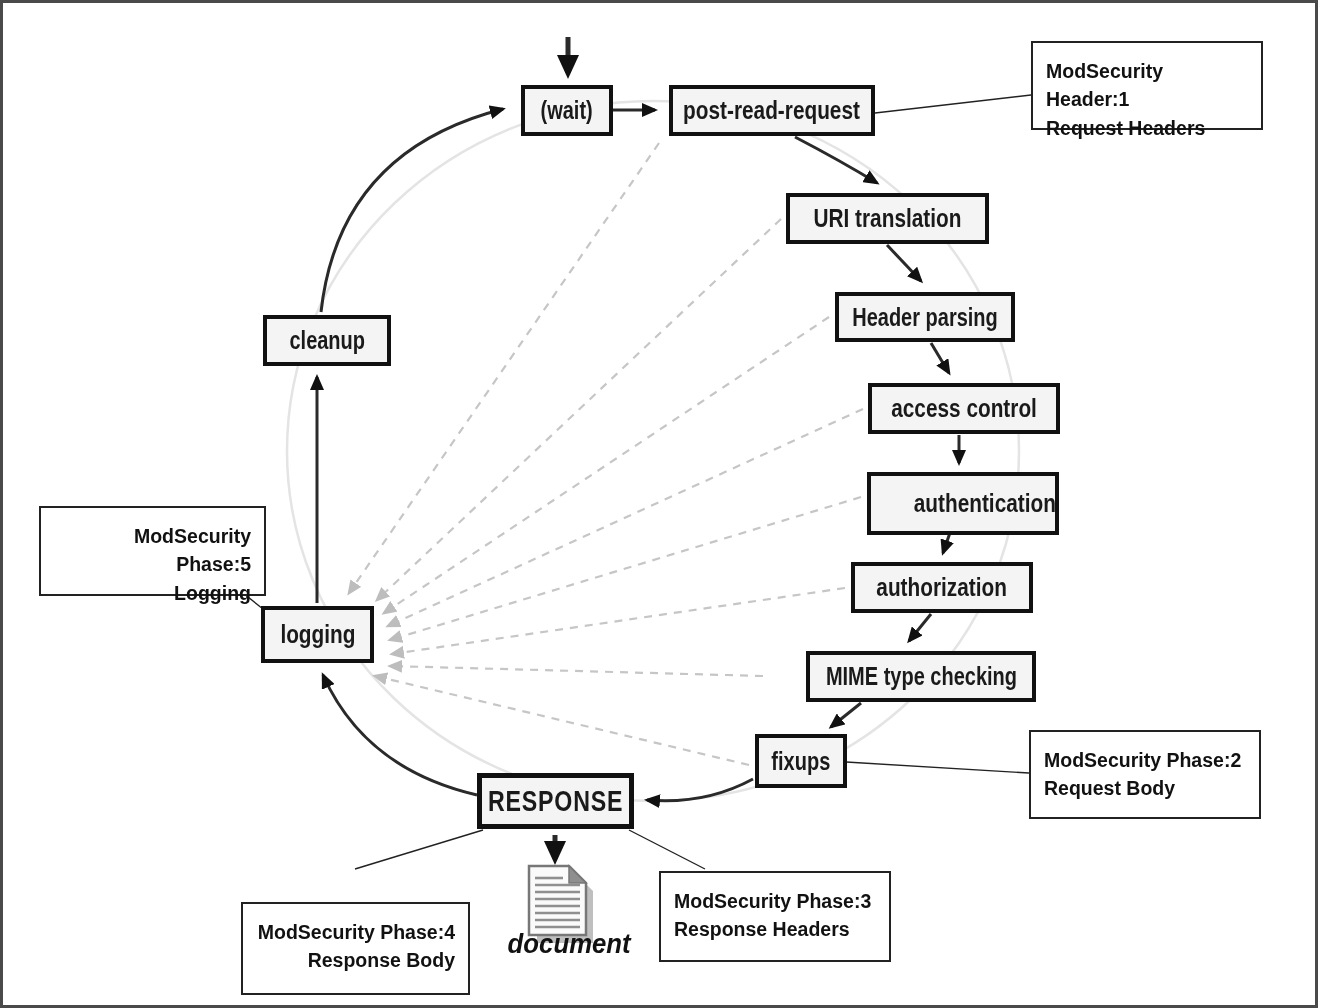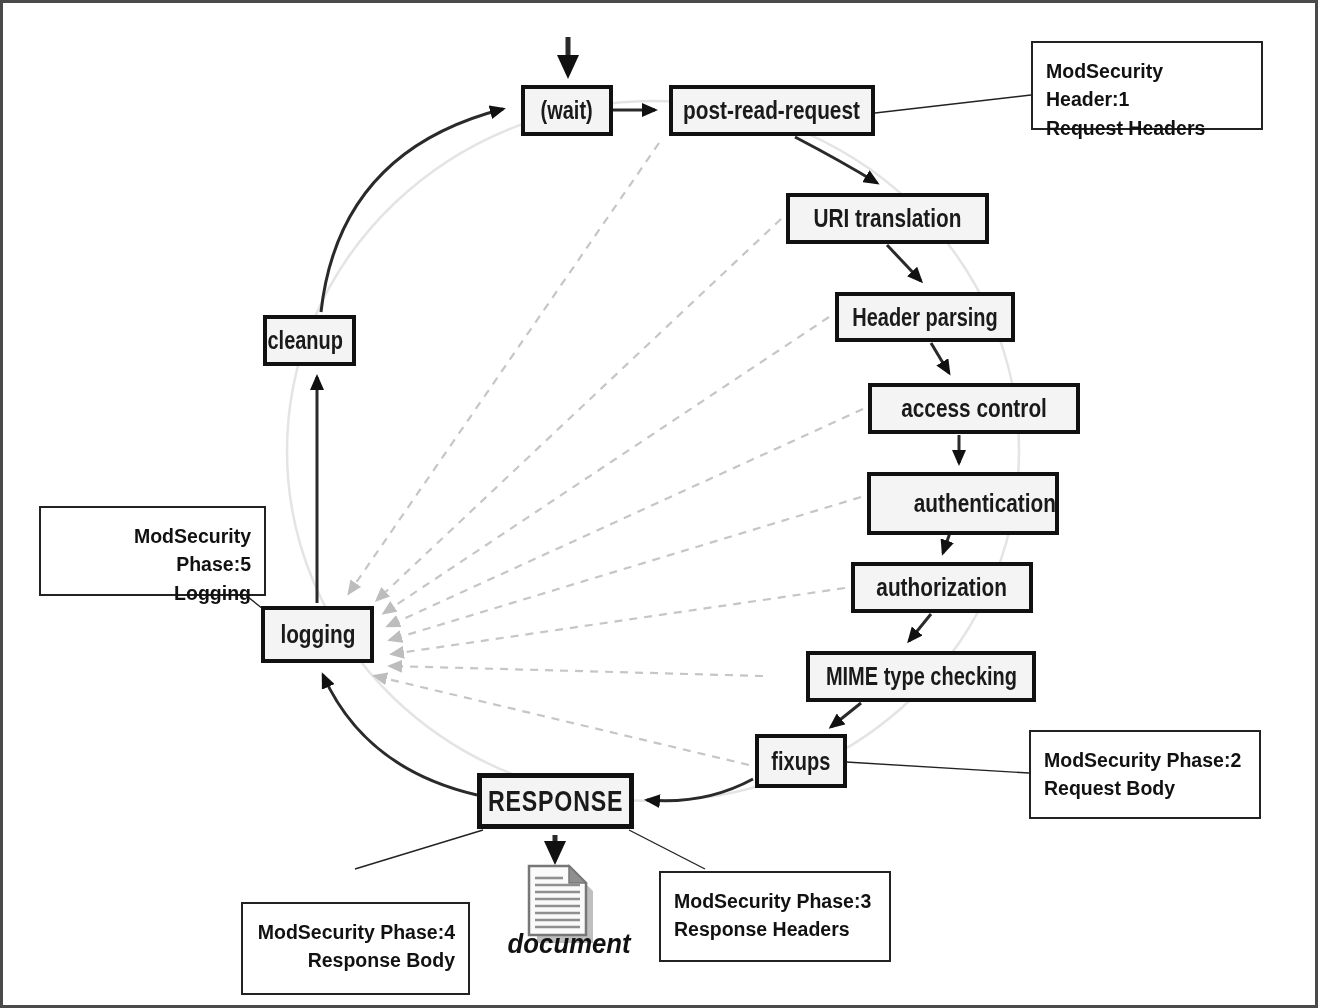--- a/index.html
+++ b/index.html
@@ -111,21 +111,21 @@
   </div>
 
   <div class="node big" style="left:783px;top:190px;width:203px;height:51px;">
     <span>URI translation</span>
   </div>
 
   <div class="node small" style="left:832px;top:289px;width:180px;height:50px;">
     <span>Header parsing</span>
   </div>
 
-  <div class="node big" style="left:865px;top:380px;width:212px;height:51px;">
+  <div class="node big" style="left:865px;top:380px;width:192px;height:51px;">
     <span>access control</span>
   </div>
 
   <div class="node big" style="left:864px;top:469px;width:192px;height:63px;padding-left:44px;">
     <span>authentication</span>
   </div>
 
   <div class="node big" style="left:848px;top:559px;width:182px;height:51px;">
     <span>authorization</span>
   </div>
@@ -139,21 +139,21 @@
   </div>
 
   <div class="node resp" style="left:474px;top:770px;width:157px;height:56px;">
     <span>RESPONSE</span>
   </div>
 
   <div class="node big" style="left:258px;top:603px;width:113px;height:57px;">
     <span>logging</span>
   </div>
 
-  <div class="node small" style="left:260px;top:312px;width:93px;height:51px;justify-content:flex-end;">
+  <div class="node small" style="left:260px;top:312px;width:128px;height:51px;">
     <span>cleanup</span>
   </div>
 
   <div class="callout" style="left:1028px;top:38px;width:232px;height:89px;">
     <div>ModSecurity Header:1</div>
     <div>Request Headers</div>
   </div>
 
   <div class="callout" style="left:1026px;top:727px;width:232px;height:89px;">
     <div>ModSecurity Phase:2</div>

